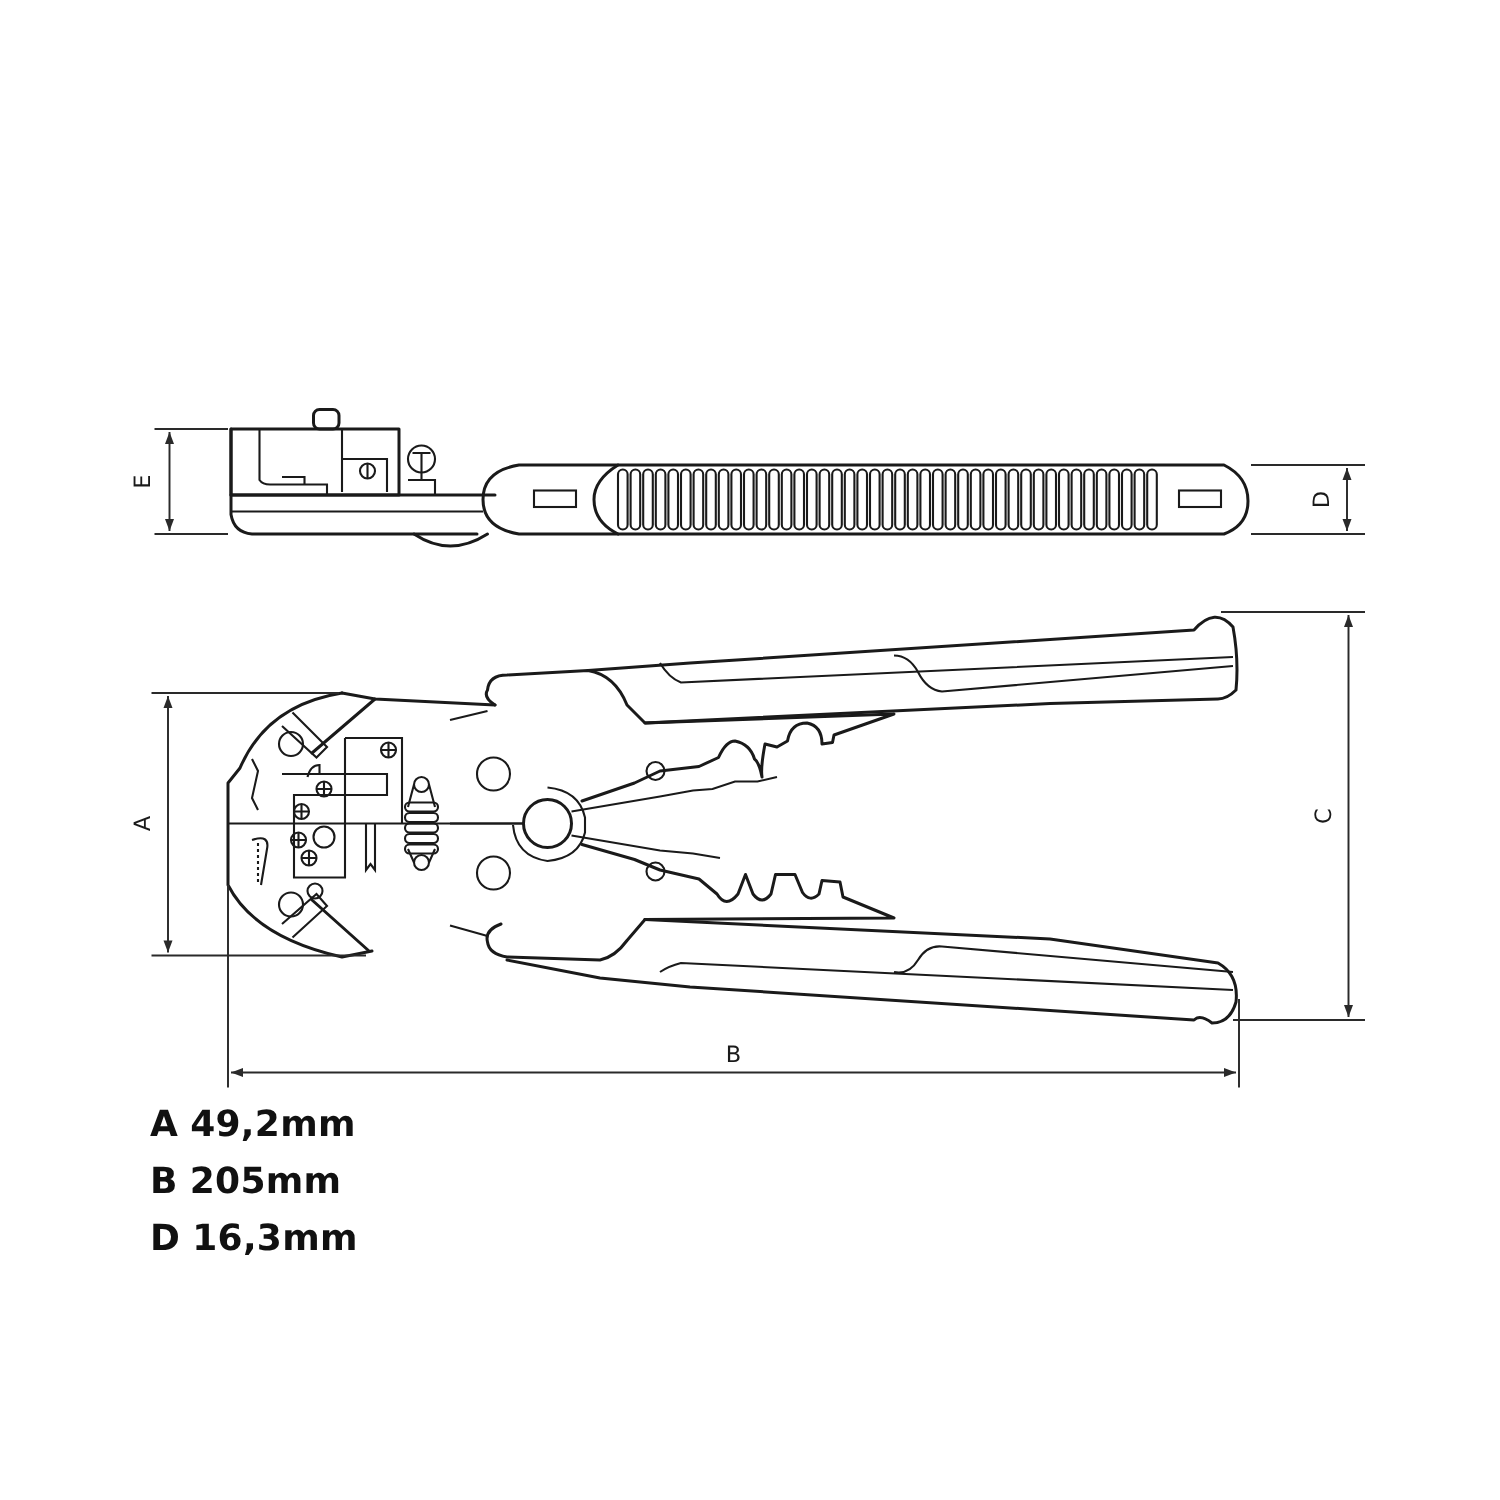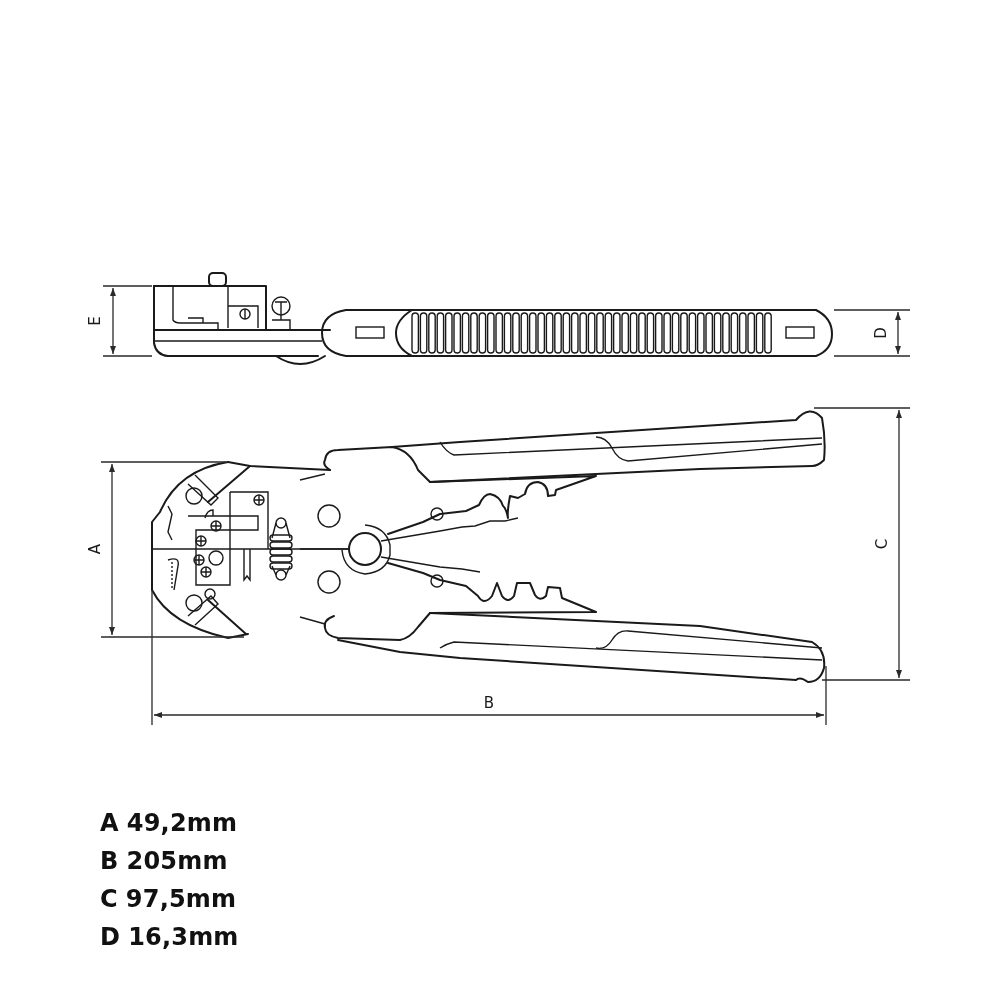--- a/index.html
+++ b/index.html
@@ -2,21 +2,21 @@
 <html><head>
   <meta charset="utf-8">
   <style>
     html, body { margin: 0; padding: 0; background: #ffffff; }
     body { width: 1000px; height: 1000px; position: relative; overflow: hidden; font-family: "DejaVu Sans", sans-serif; }
     #drawing { position: absolute; left: 0; top: 0; width: 1000px; height: 1000px; }
     .ln { fill: none; stroke: #1a1a1a; stroke-width: 2; stroke-linejoin: round; stroke-linecap: round; }
     .thin { fill: none; stroke: #1a1a1a; stroke-width: 1.4; }
     .dim { fill: none; stroke: #2a2a2a; stroke-width: 1.3; }
     .dimtxt { font-family: "DejaVu Sans", sans-serif; font-size: 15px; fill: #1a1a1a; }
-    #legend { position: absolute; left: 100px; top: 804px; }
+    #legend { position: absolute; left: 100px; top: 730px; }
     .legend-row { font-family: "DejaVu Sans", sans-serif; font-weight: bold; font-size: 24px; color: #111; height: 38px; line-height: 38px; letter-spacing: 0.2px; }
     .legend-row span { margin-right: 8px; }
   </style>
 </head>
 <body>
 
 <svg id="drawing" viewBox="0 0 1000 1000" xmlns="http://www.w3.org/2000/svg">
 
   <g>
 
@@ -209,15 +209,14 @@
     <path class="dim" d="M899,410 L899,678"></path>
     <path d="M899,410 L896,418 L902,418 Z" fill="#2a2a2a"></path>
     <path d="M899,678 L896,670 L902,670 Z" fill="#2a2a2a"></path>
     <text class="dimtxt" x="887" y="544" text-anchor="middle" transform="rotate(-90 887 544)">C</text>
   </g>
 </svg>
 
 <div id="legend">
   <div class="legend-row"><span>A</span><span>49,2mm</span></div>
   <div class="legend-row"><span>B</span><span>205mm</span></div>
-  <div class="legend-row"><span>C</span><span>97,5mm</span></div>
   <div class="legend-row"><span>D</span><span>16,3mm</span></div>
 </div>
 
 </body></html>

